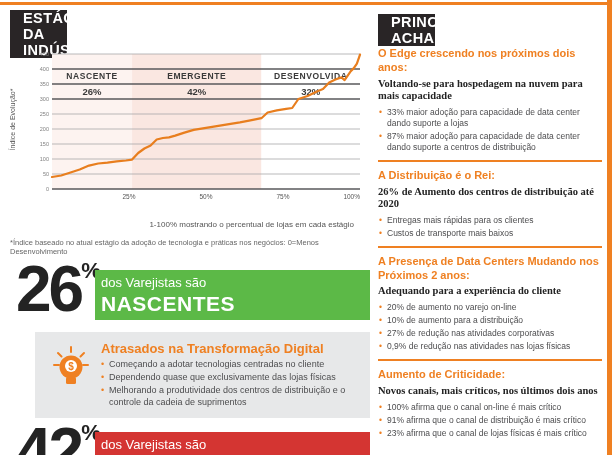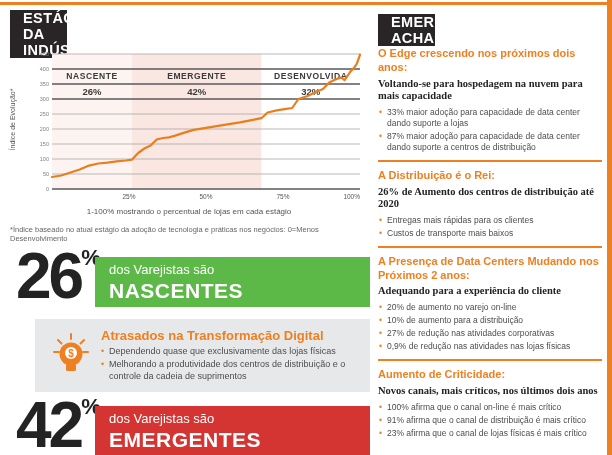--- a/index.html
+++ b/index.html
@@ -13,29 +13,29 @@
   .headbar .tab{width:13px;background:#EF8022;}
   .headbar .bar{flex:1;background:#292526;color:#fff;font-weight:bold;font-size:14.5px;
                 letter-spacing:.4px;display:flex;align-items:center;padding-left:13px;}
 
   
   .col-left{position:absolute;left:10px;top:10px;width:360px;}
   .col-left .headbar{width:278px;}
   .chart1{position:relative;margin:14px 0 0 14px;width:340px;}
   .ylabel-rot{position:absolute;left:-57px;top:66px;width:90px;transform:rotate(-90deg);
               font-size:7px;color:#555;text-align:center;}
-  .caption{font-size:8px;color:#555;text-align:center;width:330px;margin-top:1px;}
+  .caption{font-size:8px;color:#555;text-align:right;width:330px;margin-top:14px;}
   .footnote{font-size:7.5px;color:#666;margin-top:9px;}
 
   .stat{position:relative;margin-top:9px;height:62px;}
   .stat .num{position:absolute;left:6px;top:-8px;font-size:64px;font-weight:bold;
              color:#232323;line-height:1;letter-spacing:-3px;}
   .stat .num .pct{font-size:22px;letter-spacing:0;vertical-align:33px;}
   .stat .box{position:absolute;left:85px;top:5px;right:0;height:50px;color:#fff;
-             padding:5px 0 0 14px;box-sizing:border-box;}
+             padding:5px 0 0 6px;box-sizing:border-box;}
   .box .lead{font-size:13px;}
   .box .stage{font-size:21px;font-weight:bold;letter-spacing:.5px;margin-top:2px;}
   .bg-green{background:#5CB947;} .bg-red{background:#D43532;}
 
   .graybox{position:relative;margin:5px 0 0 25px;width:335px;box-sizing:border-box;
            background:#E7E8E9;padding:9px 10px 9px 66px;min-height:64px;}
   .graybox .gb-head{color:#EF8022;font-weight:bold;font-size:13px;margin-bottom:3px;}
   .blist{margin:0;padding:0;list-style:none;}
   .blist li{font-size:9px;color:#4d4d4f;line-height:1.32;position:relative;
             padding-left:8px;margin-top:1px;}
@@ -126,39 +126,40 @@
             <line x1="37" y1="20" x2="32" y2="20"></line>
           </g>
           <circle cx="20" cy="22" r="11.5" fill="#EF8022"></circle>
           <rect x="15" y="32" width="10" height="7" rx="1.5" fill="#EF8022"></rect>
           <circle cx="20" cy="21" r="6" fill="#fff"></circle>
           <text x="20" y="24.5" text-anchor="middle" font-size="10" font-weight="bold" fill="#EF8022" font-family="Liberation Sans, sans-serif">$</text>
         </svg>
       </span>
       <div class="gb-head">Atrasados na Transformação Digital</div>
       <ul class="blist">
+        <li>Começando a adotar tecnologias centradas no cliente</li>
         <li>Dependendo quase que exclusivamente das lojas físicas</li>
         <li>Melhorando a produtividade dos centros de distribuição e o controle da cadeia de suprimentos</li>
       </ul>
     </div>
 
     <div class="stat">
       <div class="num"><span>42</span><span class="pct">%</span></div>
       <div class="box bg-red">
         <div class="lead">dos Varejistas são</div>
         <div class="stage">EMERGENTES</div>
       </div>
     </div>
 
   </div>
 
   <div class="col-right">
     <div class="headbar">
       <div class="tab"></div>
-      <div class="bar">EMERGENTE ACHADOS</div>
+      <div class="bar">PRINCIPAIS ACHADOS</div>
     </div>
 
     <div class="sec">
       <div class="sec-title">O Edge crescendo nos próximos dois anos:</div>
       <div class="sec-sub">Voltando-se para hospedagem na nuvem para mais capacidade</div>
       <ul>
         <li>33% maior adoção para capacidade de data center dando suporte a lojas</li>
         <li>87% maior adoção para capacidade de data center dando suporte a centros de distribuição</li>
       </ul>
       <div class="divider"></div>

